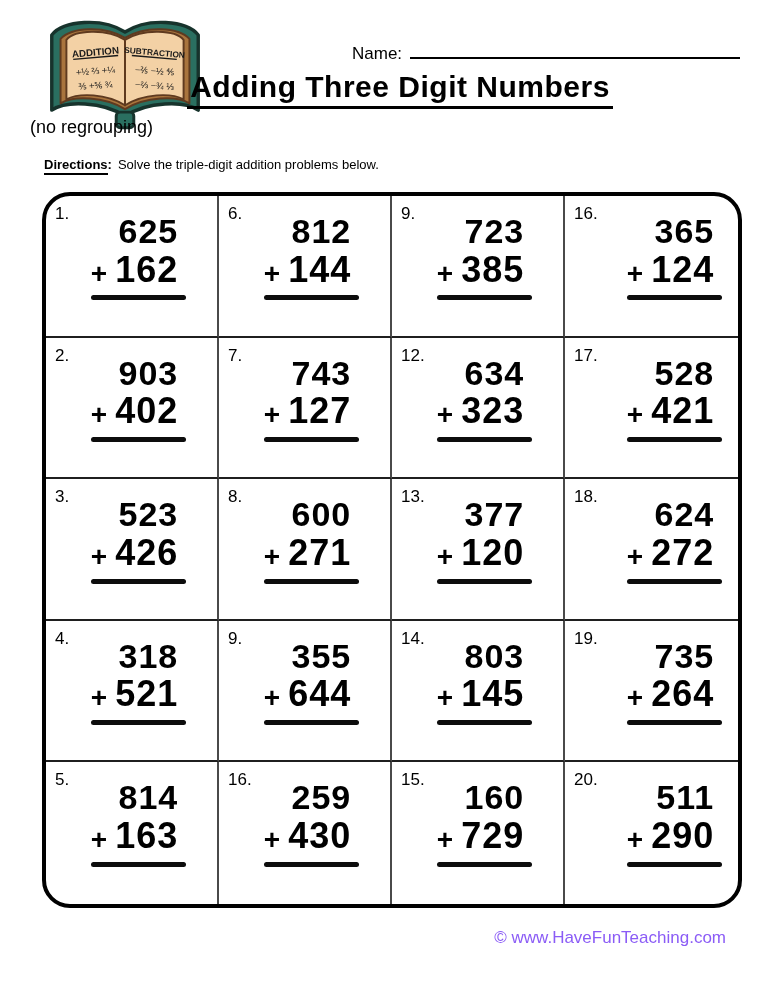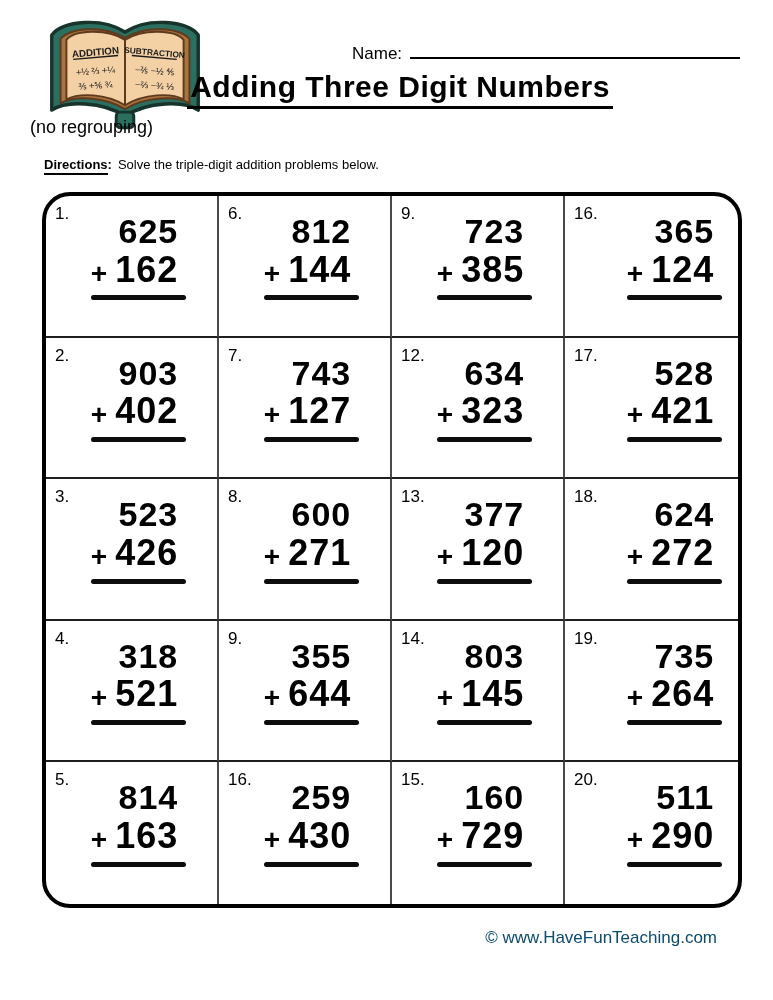--- a/index.html
+++ b/index.html
@@ -40,21 +40,21 @@
   .cell:nth-child(5n)   { border-bottom:none; }
   .pnum { position:absolute; left:9px; top:8px; font-size:17px; }
   .prob { display:inline-flex; flex-direction:column; align-items:flex-end; margin-top:9px; margin-left:14px; }
   .row1 { font-size:34px; font-weight:bold; letter-spacing:1px; line-height:1.05; padding-right:8px; }
   .row2 { display:flex; align-items:baseline; line-height:1.05; padding-right:8px; margin-top:1px; }
   .plus { font-size:28px; font-weight:bold; margin-right:8px; position:relative; top:1px; }
   .num2 { font-size:36px; font-weight:bold; letter-spacing:1px; }
   .ansline { align-self:stretch; height:5px; background:#0d0d0d; border-radius:3px; margin-top:7px; }
 
   
-  .footer { position:absolute; top:928px; right:56px; font-size:17px; color:#0c4a6e; }
+  .footer { position:absolute; top:928px; right:47px; font-size:17px; color:#8b5cf6; }
 </style>
 </head>
 <body>
 
 <div class="page">
 
   <svg class="book" viewBox="0 0 170 128" aria-hidden="true">
     <path d="M85 20 C62 5 22 8 10 23 L10 100 C24 90 62 91 85 106 C108 91 146 90 160 100 L160 23 C148 8 108 5 85 20 Z" fill="#2a6f60" stroke="#17332c" stroke-width="3.5" stroke-linejoin="round"></path>
     <rect x="76" y="102" width="18" height="16" rx="4" fill="#2a6f60" stroke="#17332c" stroke-width="3"></rect>
     <path d="M85 26 C64 13 30 15 19 27 L19 93 C32 85 64 86 85 99 C106 86 138 85 151 93 L151 27 C140 15 106 13 85 26 Z" fill="#a9743d" stroke="#5f3a1f" stroke-width="2" stroke-linejoin="round"></path>

